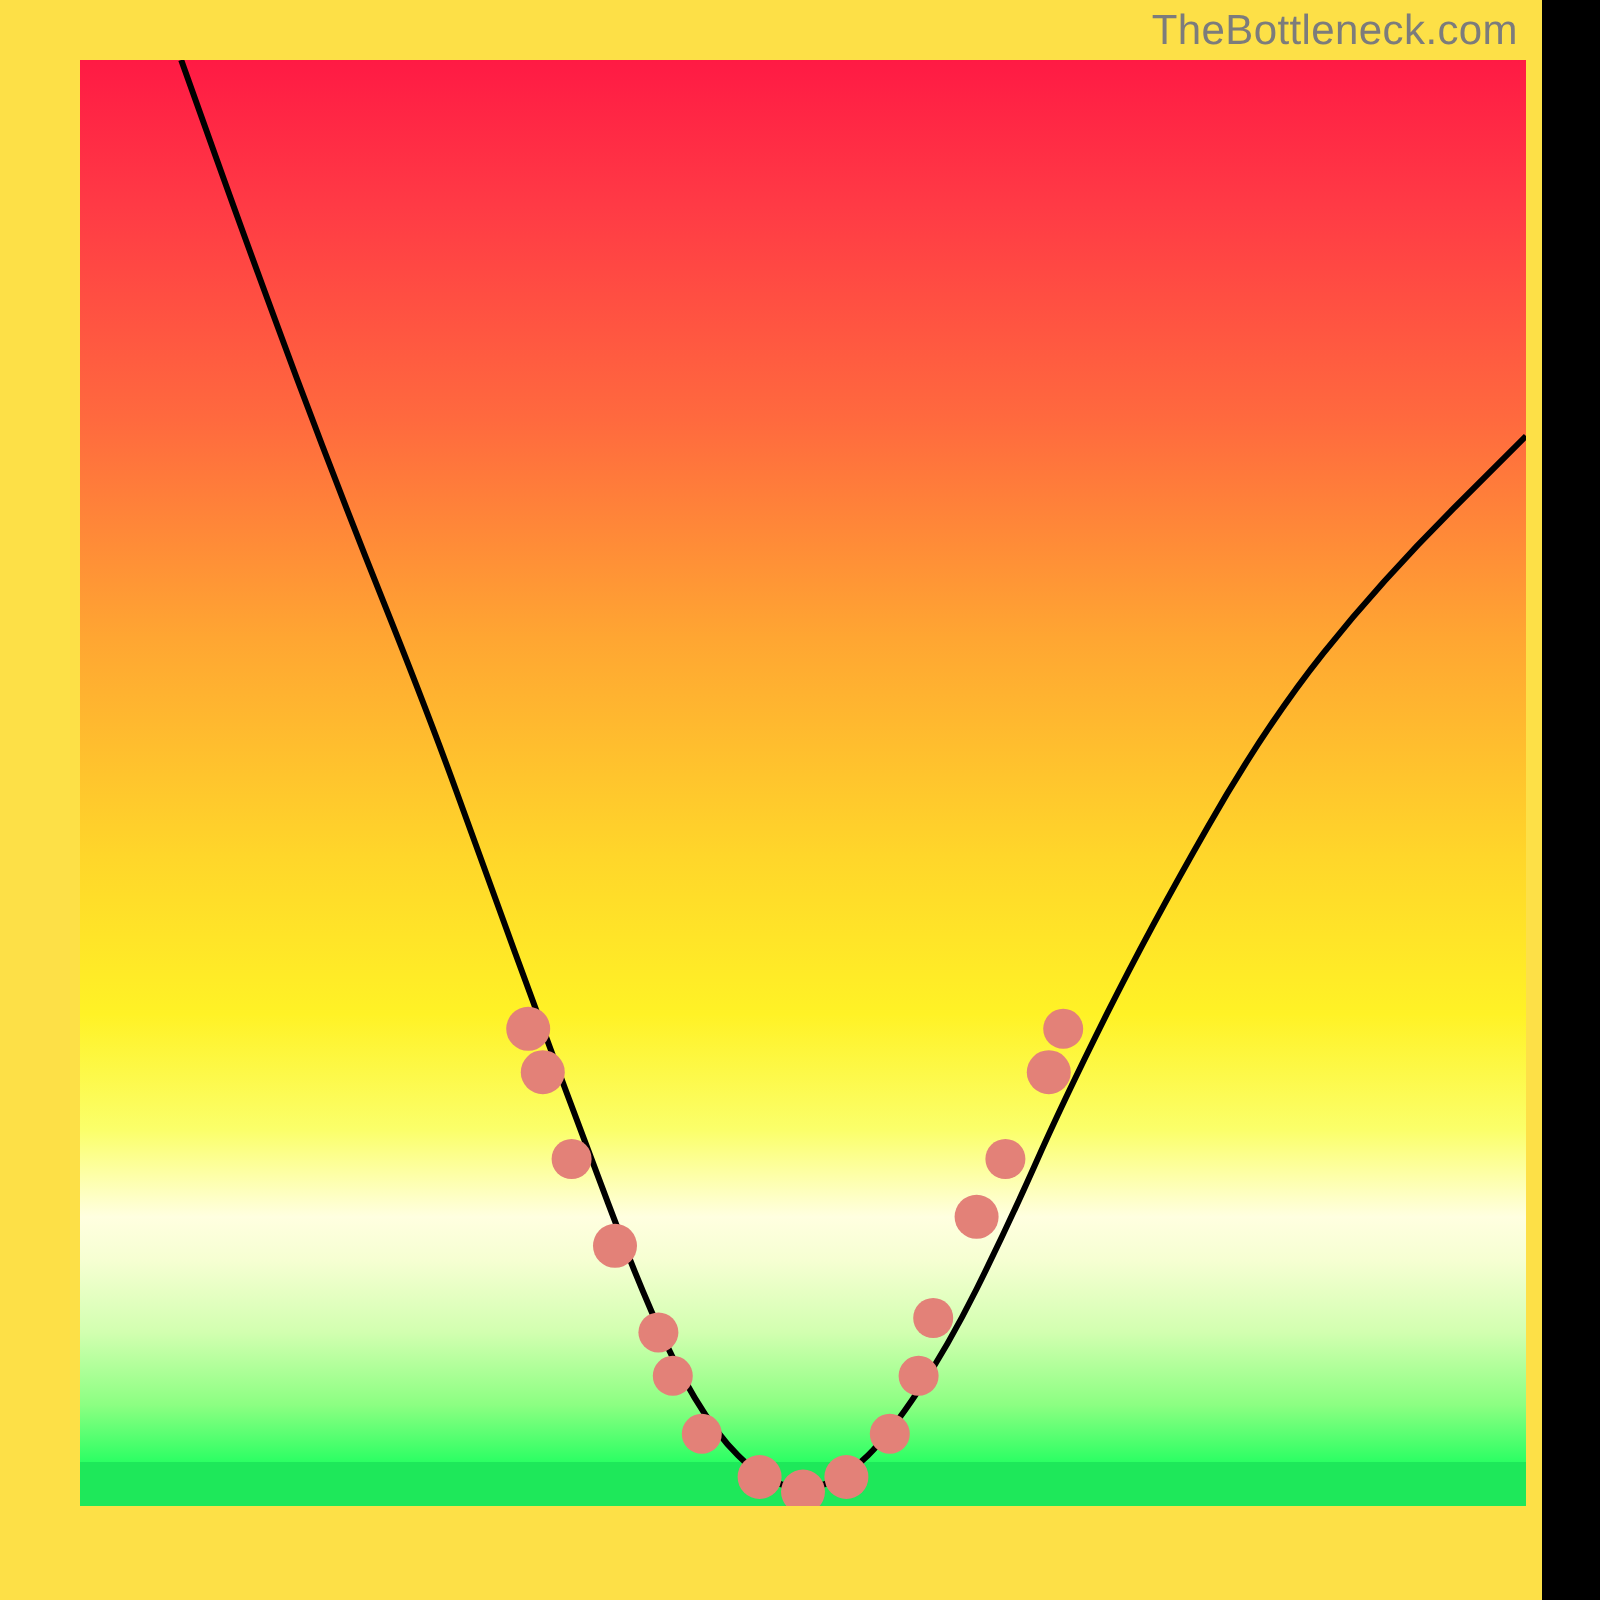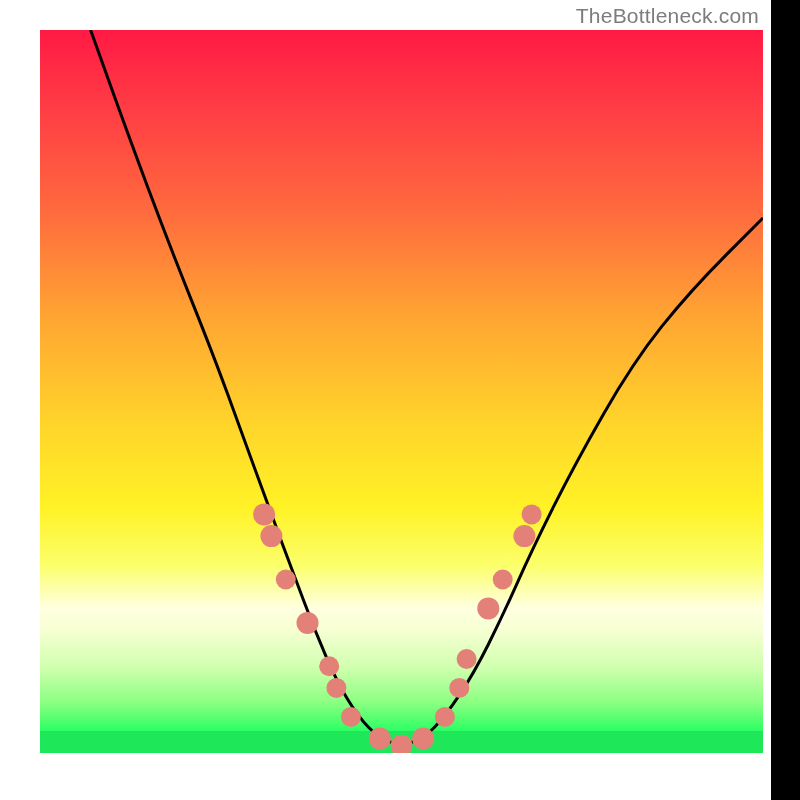--- a/index.html
+++ b/index.html
@@ -10,21 +10,21 @@
     background: #000;
     overflow: hidden;
     font-family: Arial, Helvetica, sans-serif;
   }
   .frame {
     position: absolute;
     left: 0;
     top: 0;
     width: 771px;
     height: 800px;
-    background: #ffffff;
+    background: #fde047;
   }
   .plot {
     position: absolute;
     left: 40px;
     top: 30px;
     width: 723px;
     height: 723px;
     overflow: hidden;
   }
   .gradient {

